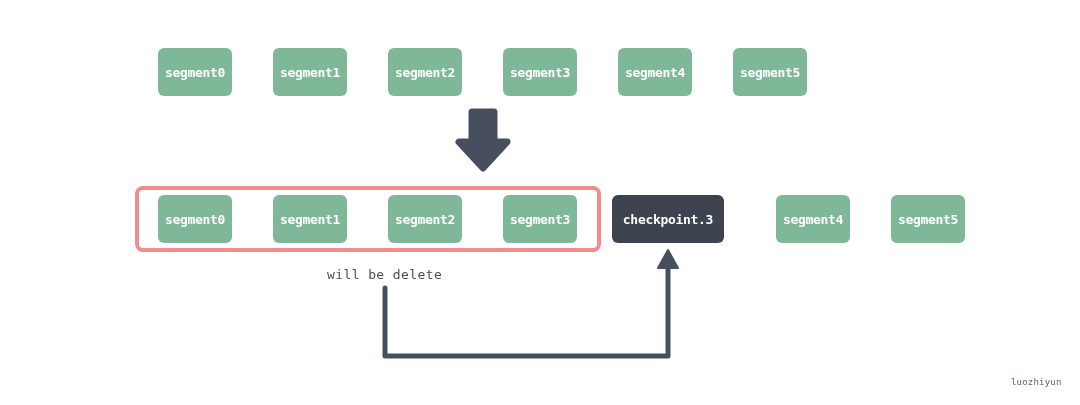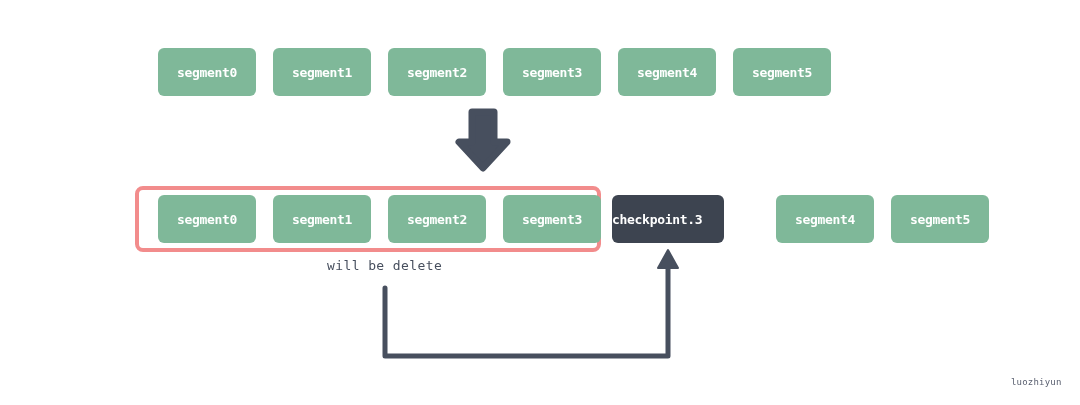--- a/index.html
+++ b/index.html
@@ -12,21 +12,21 @@
   }
   #canvas {
     position: relative;
     width: 1080px;
     height: 405px;
     background: #ffffff;
     overflow: hidden;
   }
   .seg-box {
     position: absolute;
-    width: 98px;
+    width: 74px;
     height: 48px;
     background: #7fb899;
     border-radius: 6px;
     display: flex;
     align-items: center;
     justify-content: center;
     box-sizing: border-box;
   }
   .seg-label {
     font-family: "DejaVu Sans Mono", monospace;
@@ -37,20 +37,21 @@
     white-space: nowrap;
   }
   .ckpt-box {
     position: absolute;
     width: 112px;
     height: 48px;
     background: #3d4450;
     border-radius: 6px;
     display: flex;
     align-items: center;
+    justify-content: center;
     box-sizing: border-box;
   }
   .ckpt-label {
     font-family: "DejaVu Sans Mono", monospace;
     font-size: 13px;
     font-weight: bold;
     color: #ffffff;
     letter-spacing: -0.3px;
     white-space: nowrap;
   }
@@ -61,20 +62,21 @@
     box-sizing: border-box;
     background: transparent;
   }
   .caption {
     position: absolute;
     font-family: "DejaVu Sans Mono", monospace;
     font-size: 13px;
     color: #474f5e;
     letter-spacing: 0.4px;
     white-space: nowrap;
+    margin-top: 9px;
   }
   .watermark {
     position: absolute;
     font-family: "DejaVu Sans Mono", monospace;
     font-size: 9px;
     color: #5a6070;
     letter-spacing: 0.2px;
     white-space: nowrap;
     text-align: right;
   }

